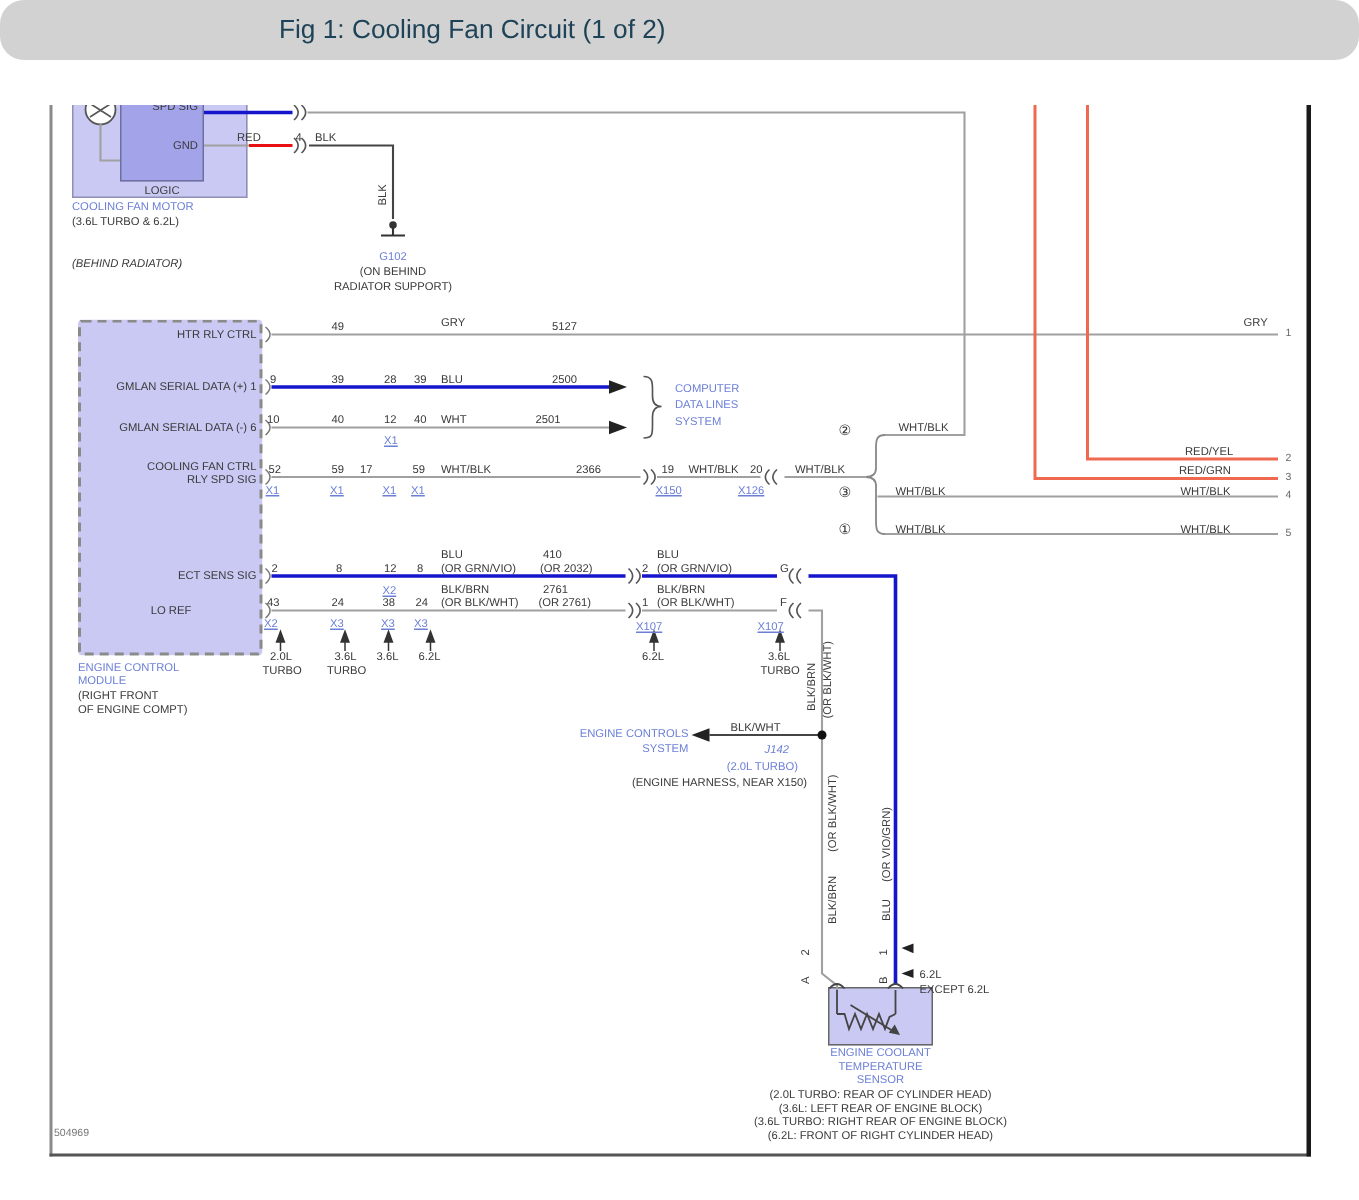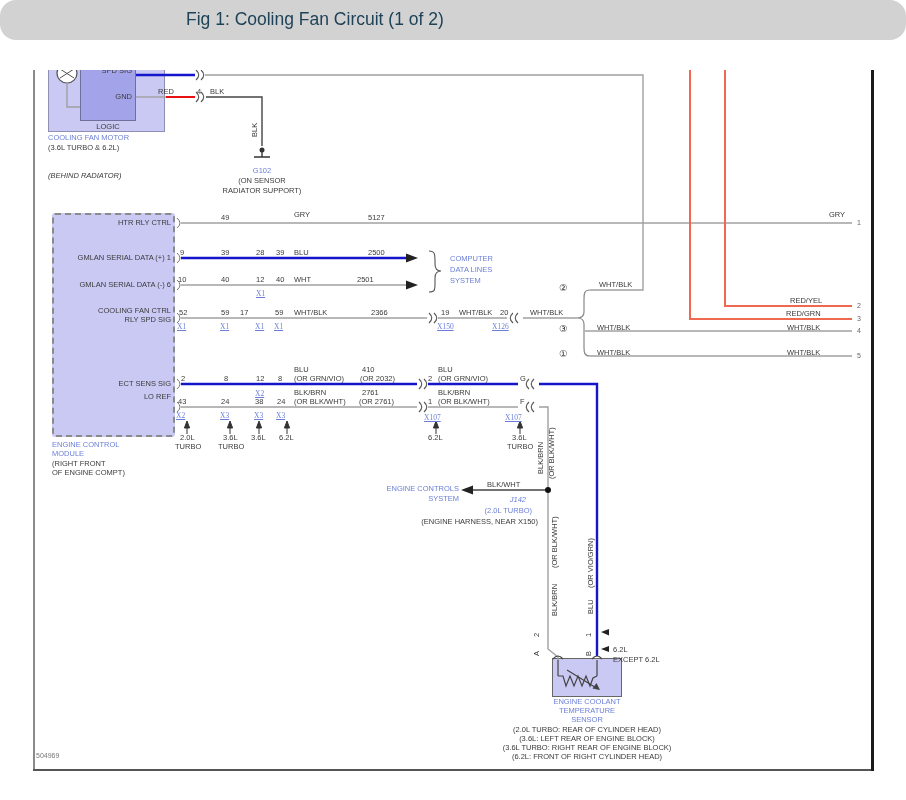--- a/index.html
+++ b/index.html
@@ -10,21 +10,21 @@
   .mask{position:absolute;left:0;top:40px;width:906px;height:30px;background:#fff;z-index:40;}
   .frame-left{position:absolute;left:33px;top:70px;width:2px;height:701px;background:#8a8a8a;z-index:0;}
   .frame-bottom{position:absolute;left:33px;top:769px;width:841px;height:2px;background:#555;z-index:0;}
   .frame-right{position:absolute;left:871px;top:70px;width:3px;height:701px;background:#1a1a1a;z-index:0;}
   svg.wires{position:absolute;left:0;top:0;z-index:3;}
   .blk{position:absolute;background:#c9c9f4;border:1px solid #8f8fb4;z-index:2;box-sizing:border-box;}
   .blk-inner{position:absolute;background:#a3a3ea;border:1px solid #6f6f9e;z-index:2;box-sizing:border-box;}
   .blk-dash{position:absolute;background:#c9c9f4;border:2px dashed #8a8a8a;z-index:2;box-sizing:border-box;border-radius:3px;}
   .blk-sensor{position:absolute;background:#c9c9f4;border:1.5px solid #666;z-index:2;box-sizing:border-box;}
   .lbl{position:absolute;font-size:7.5px;line-height:9px;color:#3a3a3a;white-space:pre;z-index:5;}
-  .link{color:#6b7fd7;text-decoration:underline;font-family:Liberation Serif, serif;}
+  .link{color:#6b7fd7;text-decoration:underline;}
   .blue{color:#6b7fd7;}
   .term{font-size:7px;color:#666;}
   .circ{font-size:9.5px;color:#333;}
   .rot{transform:rotate(-90deg);transform-origin:0 0;}
   .ralign{text-align:right;}
   .calign{text-align:center;}
   .pin{position:absolute;left:57px;width:114px;text-align:right;font-size:7.5px;line-height:9px;color:#3a3a3a;z-index:5;}
   .wm{position:absolute;left:36px;top:752px;font-size:7px;color:#777;z-index:5;}
 </style>
 </head>
@@ -135,30 +135,30 @@
   </svg>
 
   <div class="lbl ralign" style="left:84px;top:66px;width:48px;">SPD SIG</div>
   <div class="lbl ralign" style="left:84px;top:92px;width:48px;">GND</div>
   <div class="lbl calign" style="left:80px;top:122px;width:56px;">LOGIC</div>
   <div class="lbl blue" style="left:48px;top:133px;">COOLING FAN MOTOR</div>
   <div class="lbl" style="left:48px;top:143px;">(3.6L TURBO &amp; 6.2L)</div>
   <div class="lbl" style="left:48px;top:171px;font-style:italic;">(BEHIND RADIATOR)</div>
 
   <div class="lbl blue calign" style="left:212px;top:166px;width:100px;">G102</div>
-  <div class="lbl calign" style="left:212px;top:176px;width:100px;">(ON SENSOR</div>
+  <div class="lbl calign" style="left:212px;top:176px;width:100px;">(ON BEHIND</div>
   <div class="lbl calign" style="left:212px;top:186px;width:100px;">RADIATOR SUPPORT)</div>
 
   <div class="pin" style="top:218px;">HTR RLY CTRL</div>
   <div class="pin" style="top:253px;">GMLAN SERIAL DATA (+) 1</div>
   <div class="pin" style="top:280px;">GMLAN SERIAL DATA (-) 6</div>
   <div class="pin" style="top:306px;">COOLING FAN CTRL</div>
   <div class="pin" style="top:315px;">RLY SPD SIG</div>
   <div class="pin" style="top:379px;">ECT SENS SIG</div>
-  <div class="pin" style="top:392px;">LO REF</div>
+  <div class="pin" style="top:402px;text-align:center;">LO REF</div>
 
   <div class="lbl blue" style="left:52px;top:440px;">ENGINE CONTROL</div>
   <div class="lbl blue" style="left:52px;top:449px;">MODULE</div>
   <div class="lbl" style="left:52px;top:459px;">(RIGHT FRONT</div>
   <div class="lbl" style="left:52px;top:468px;">OF ENGINE COMPT)</div>
 
   <div class="lbl blue" style="left:450px;top:254px;">COMPUTER</div>
   <div class="lbl blue" style="left:450px;top:265px;">DATA LINES</div>
   <div class="lbl blue" style="left:450px;top:276px;">SYSTEM</div>
 
@@ -198,21 +198,21 @@
       <div class="lbl" style="left: 256px; top: 275px;">12</div>
       <div class="lbl" style="left: 276px; top: 275px;">40</div>
       <div class="lbl" style="left: 294px; top: 275px;">WHT</div>
       <div class="lbl" style="left: 357px; top: 275px;">2501</div>
       <div class="lbl link" style="left: 256px; top: 289px;">X1</div>
       <div class="lbl" style="left: 179px; top: 308px;">52</div>
       <div class="lbl" style="left: 221px; top: 308px;">59</div>
       <div class="lbl" style="left: 240px; top: 308px;">17</div>
       <div class="lbl" style="left: 275px; top: 308px;">59</div>
       <div class="lbl" style="left: 294px; top: 308px;">WHT/BLK</div>
-      <div class="lbl" style="left: 371px; top: 308px; text-align: center;">2366</div>
+      <div class="lbl" style="left: 384px; top: 308px; text-align: center;">2366</div>
       <div class="lbl link" style="left: 177px; top: 322px;">X1</div>
       <div class="lbl link" style="left: 220px; top: 322px;">X1</div>
       <div class="lbl link" style="left: 255px; top: 322px;">X1</div>
       <div class="lbl link" style="left: 274px; top: 322px;">X1</div>
       <div class="lbl" style="left: 441px; top: 308px;">19</div>
       <div class="lbl" style="left: 459px; top: 308px;">WHT/BLK</div>
       <div class="lbl" style="left: 500px; top: 308px;">20</div>
       <div class="lbl link" style="left: 437px; top: 322px;">X150</div>
       <div class="lbl link" style="left: 492px; top: 322px;">X126</div>
       <div class="lbl" style="left: 530px; top: 308px;">WHT/BLK</div>

